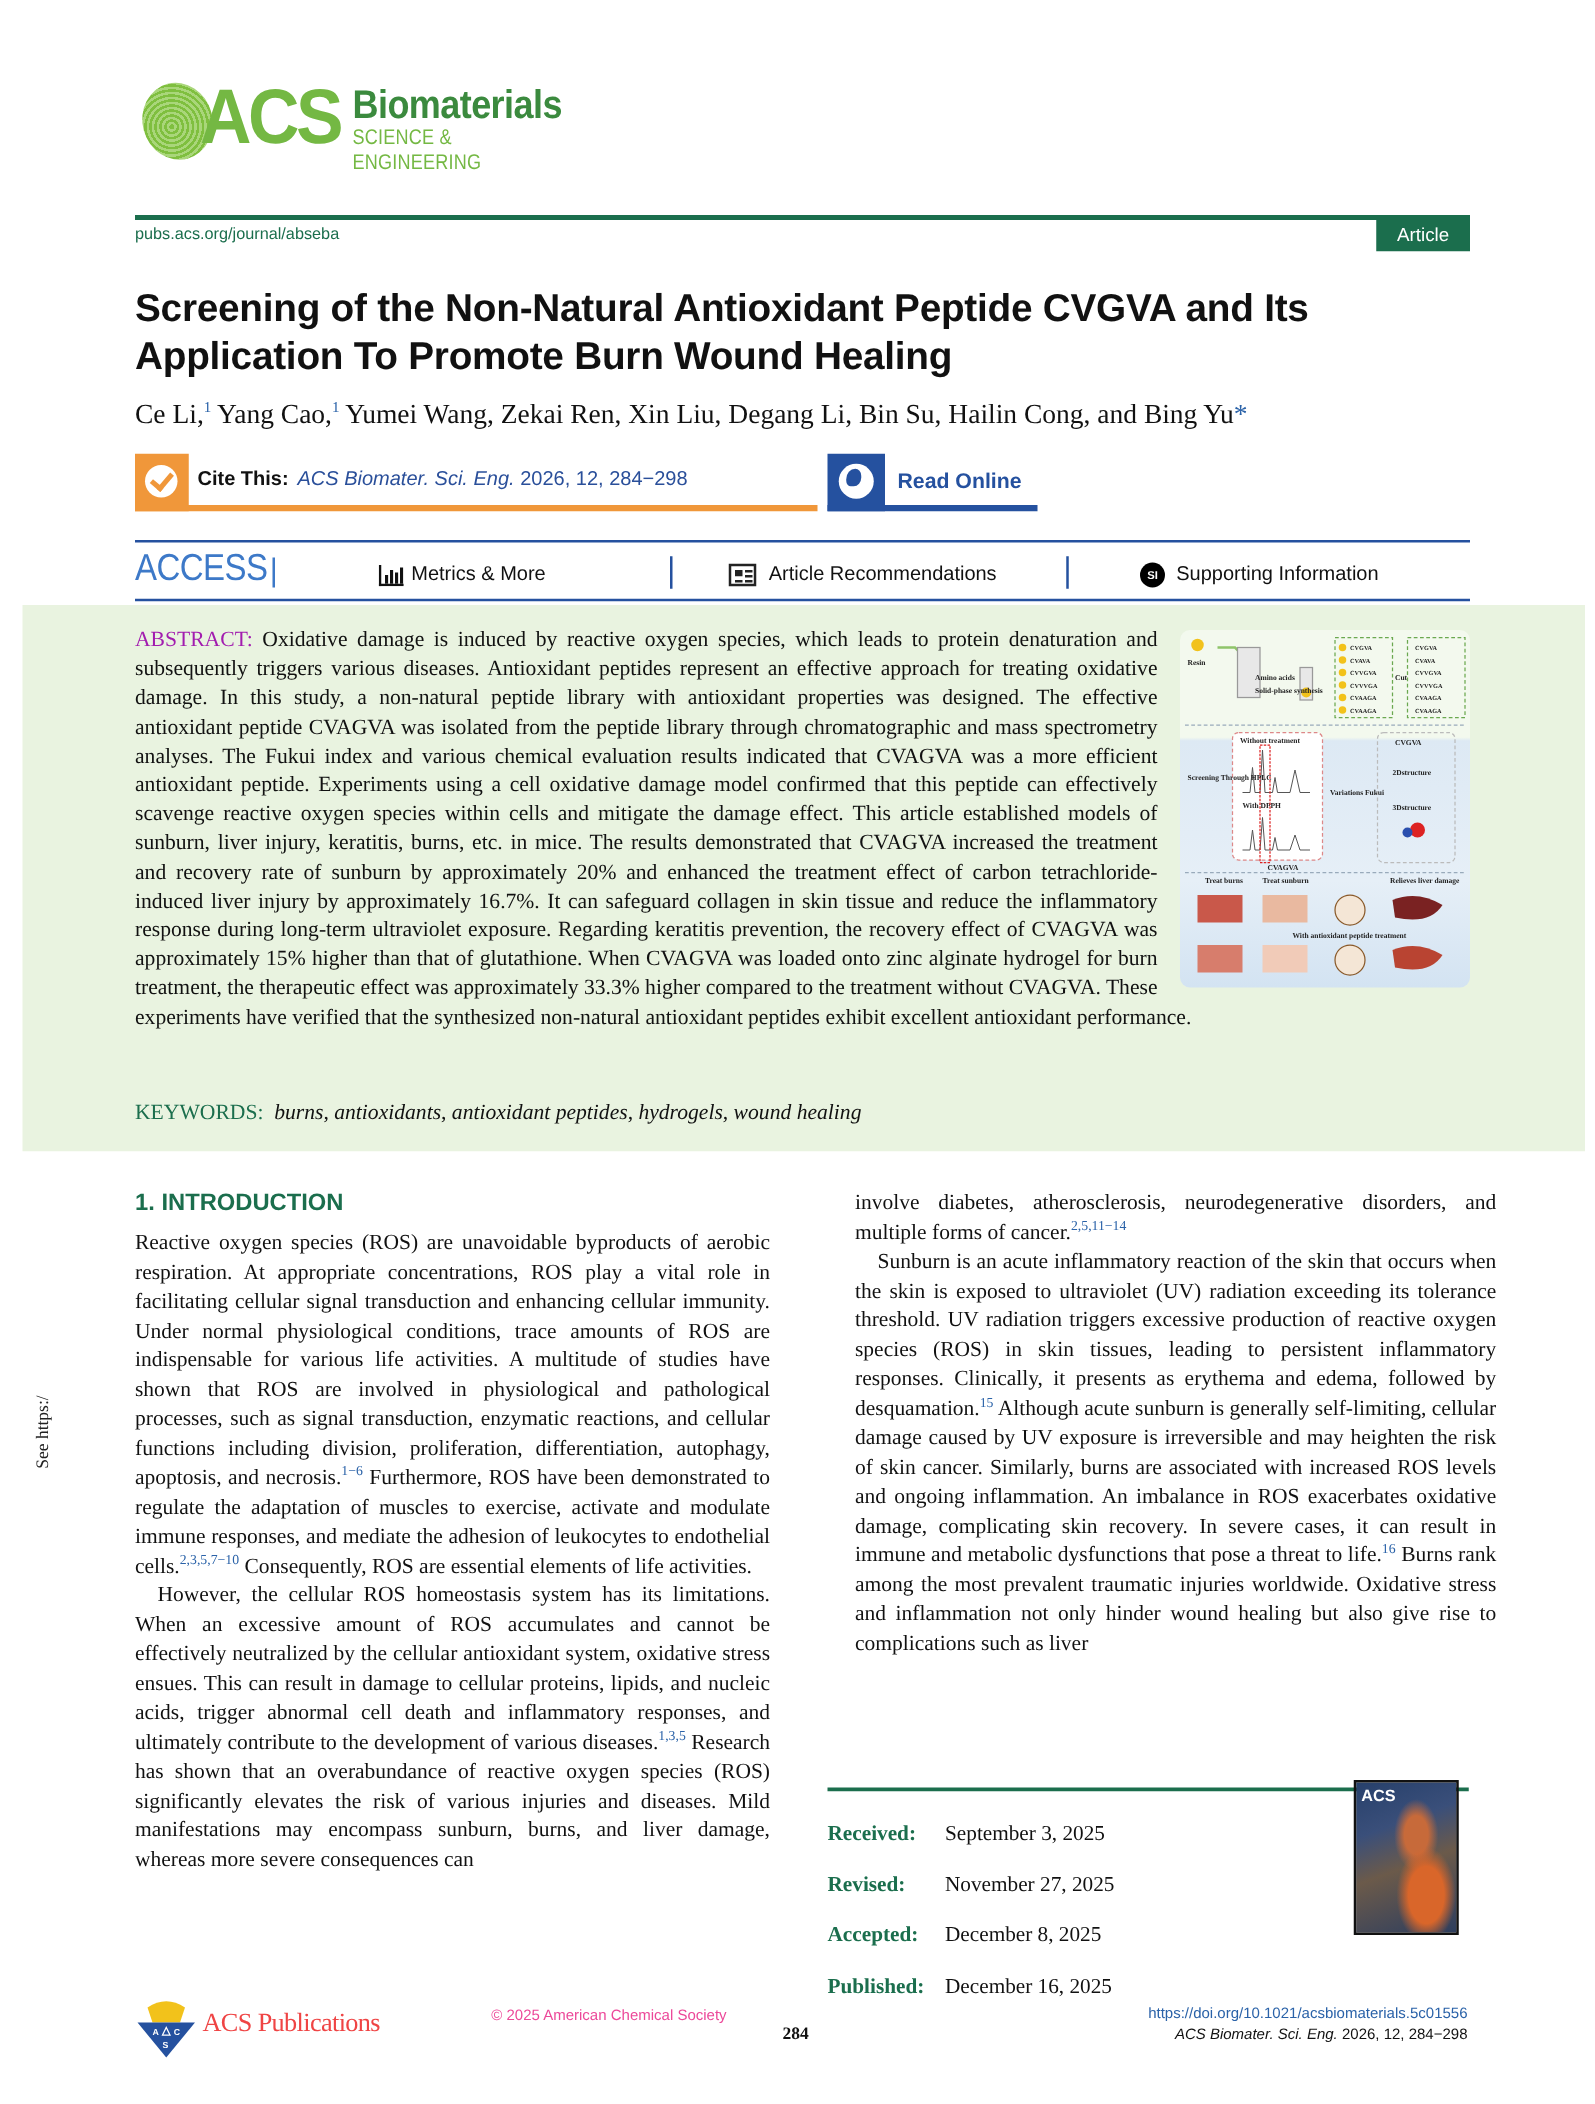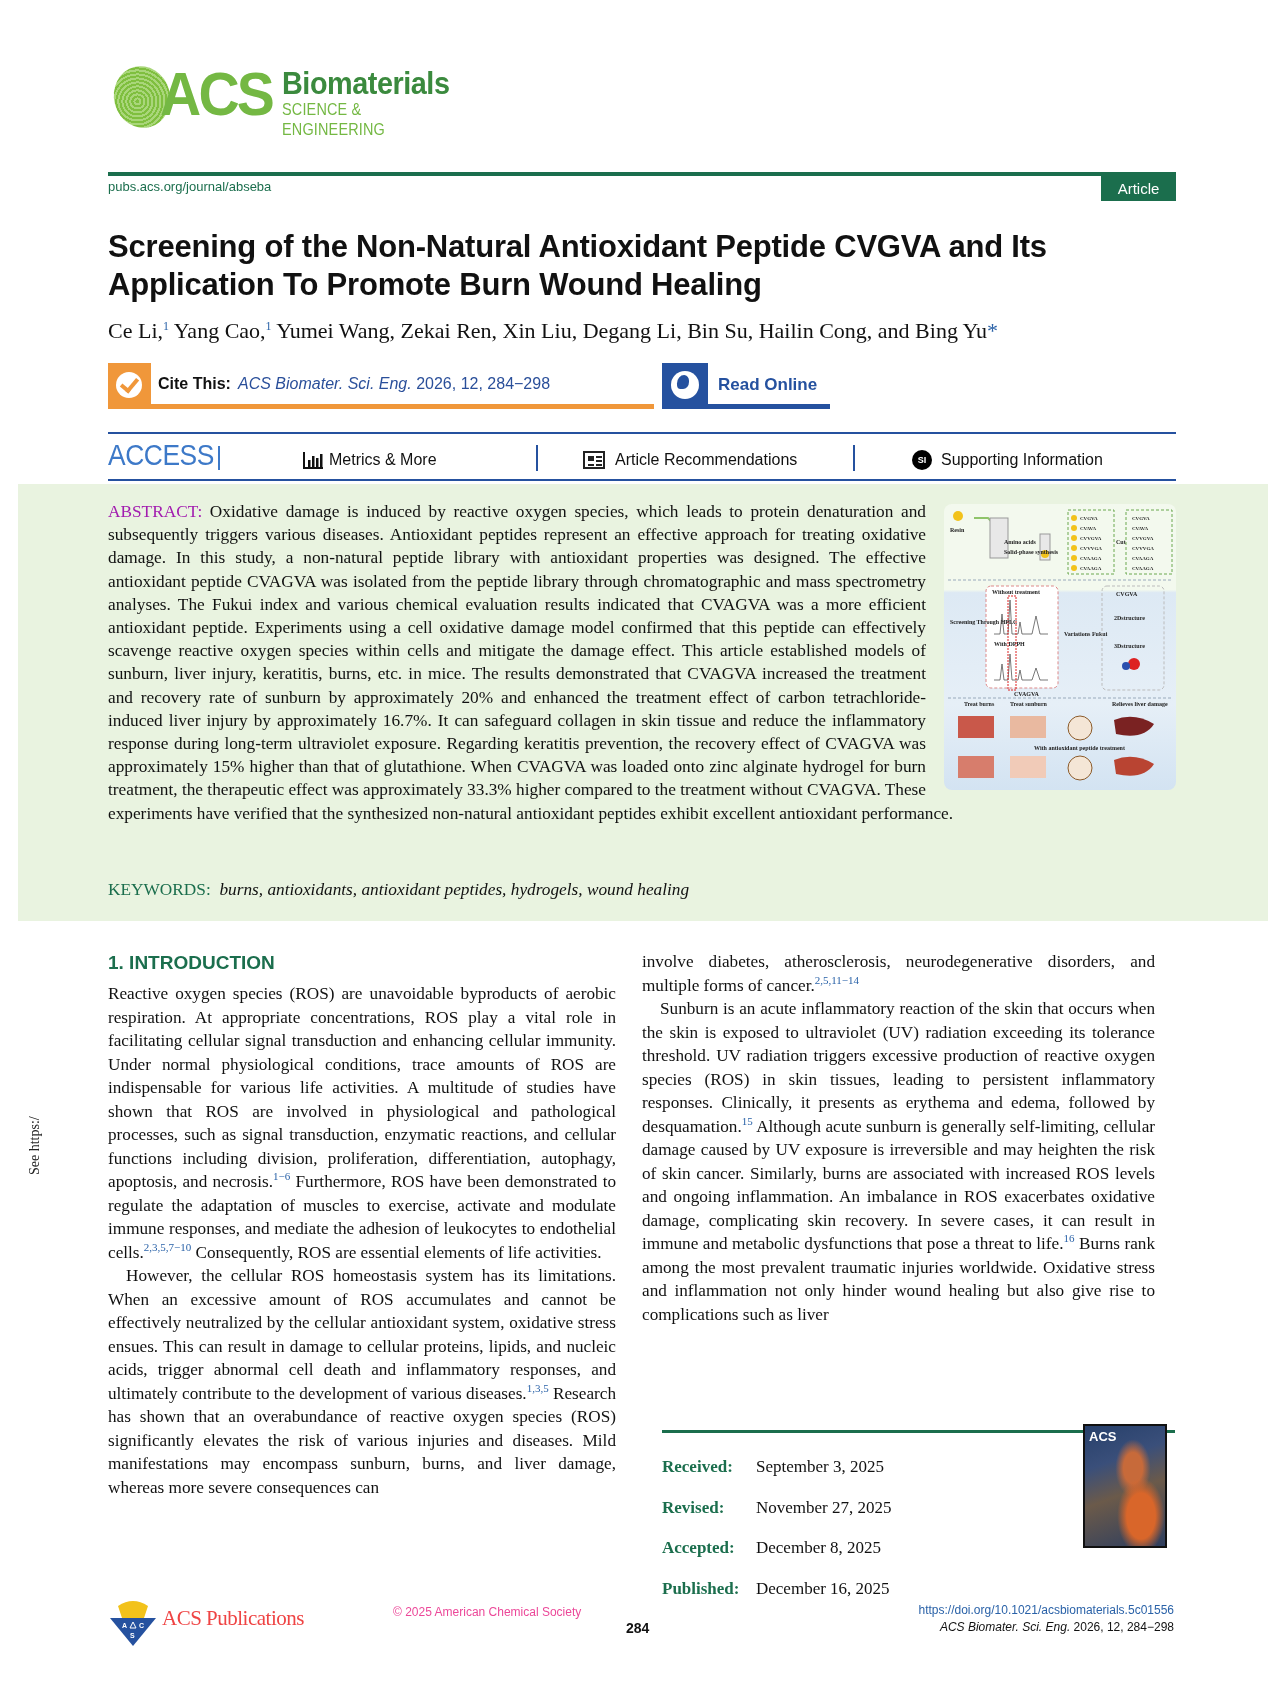--- a/index.html
+++ b/index.html
@@ -77,37 +77,37 @@
   
   .side { font-size: 14px; color:#222; transform: rotate(-90deg); transform-origin: left top; white-space: nowrap; }
 
   
   .col { font-size: 17.2px; line-height: 23.5px; text-align: justify; color:#111; }
   .col p { margin: 0; }
   .col p.ind { text-indent: 18px; }
   .col sup { font-size: 11px; color: #2a62a8; line-height: 0; }
   #intro-heading { left:108px; top: 952px; font-family: "Liberation Sans", sans-serif; font-weight: bold; font-size: 19px; color: #1b6e4d; }
   #col-left { left: 108px; top: 982px; width: 508px; }
-  #col-right { left: 642px; top: 950px; width: 513px; }
+  #col-right { left: 684px; top: 950px; width: 513px; }
 
   #dates-rule { left: 662px; top: 1430px; width: 513px; height: 3px; background: #1b6e4d; }
   #dates { left: 662px; top: 1438px; font-size: 17px; line-height: 23.5px; }
   #dates .row { white-space: nowrap; }
   #dates .dl { display:inline-block; width: 94px; color:#1b6e4d; font-weight: bold; margin-top: 17px; }
   #cover { left: 1083px; top: 1424px; width: 84px; height: 124px; border: 2px solid #111; box-sizing: border-box;
     background: radial-gradient(ellipse at 70% 75%, #d9662a 0 18%, transparent 30%),
                 radial-gradient(ellipse at 60% 35%, #c76a3a 0 14%, transparent 26%),
                 linear-gradient(160deg, #27406b 0%, #3a4f7a 30%, #6b5a4a 55%, #2e3e5e 100%); }
   #cover .ct { position:absolute; left:4px; top:3px; color:#fff; font-family:"Liberation Sans", sans-serif; font-weight:bold; font-size:13px; }
 
   
   #pub-logo { left: 108px; top: 1598px; width: 50px; height: 50px; }
   #pub-name { left: 162px; top: 1606px; font-family:Liberation Serif, serif; font-size: 21px; color:#ef4444; letter-spacing:-0.5px; }
   #copyright { left: 393px; top: 1605px; font-family:Liberation Sans, sans-serif; font-size: 12px; color:#ec4899; }
-  #page-num { left: 626px; top: 1620px; font-family:Liberation Sans, sans-serif; font-weight:bold; font-size: 14px; color:#111; }
+  #page-num { left: 626px; top: 1620px; font-family:Liberation Serif, serif; font-weight:bold; font-size: 14px; color:#111; }
   #doi { right: 102px; top: 1603px; font-family:"Liberation Sans", sans-serif; font-size: 12px; color:#2a62a8; text-align:right; }
   #footer-cite { right: 102px; top: 1620px; font-family:"Liberation Sans", sans-serif; font-size: 12px; font-style: italic; color:#111; text-align:right; }
   #footer-cite .ni { font-style: normal; }
 </style>
 </head>
 <body>
 
 <div id="logo" class="abs">
   <div class="oval"></div>
   <div class="acs">ACS</div>

